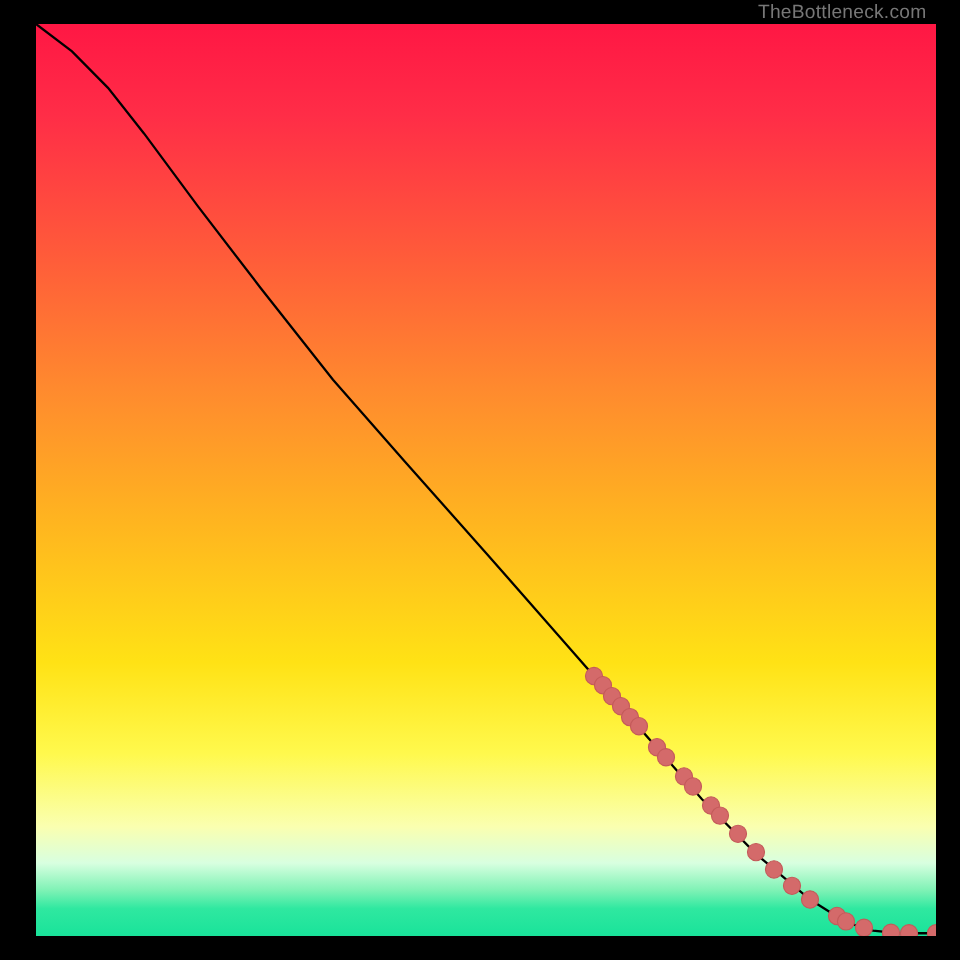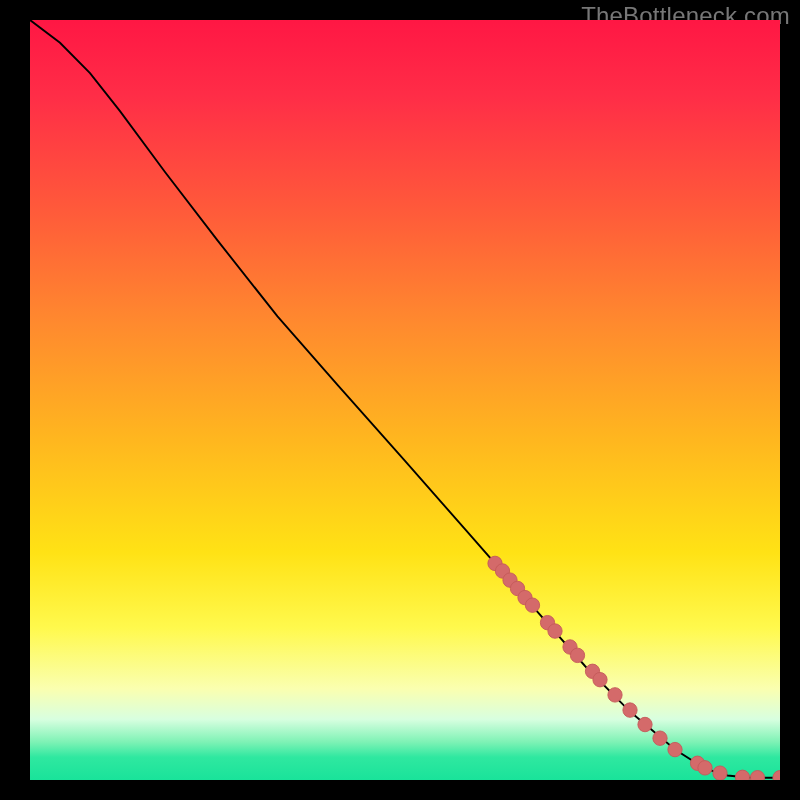--- a/index.html
+++ b/index.html
@@ -27,23 +27,23 @@
   .gradient {
     position: absolute;
     left: 0;
     top: 0;
     width: 100%;
     height: 100%;
   }
   .attribution {
     position: absolute;
     top: 2px;
-    right: 10px;
+    right: 28px;
     color: #777;
-    font-size: 24px;
+    font-size: 16px;
     font-weight: 500;
     letter-spacing: 0.2px;
   }
   svg.overlay {
     position: absolute;
     left: 0;
     top: 0;
     width: 100%;
     height: 100%;
   }

